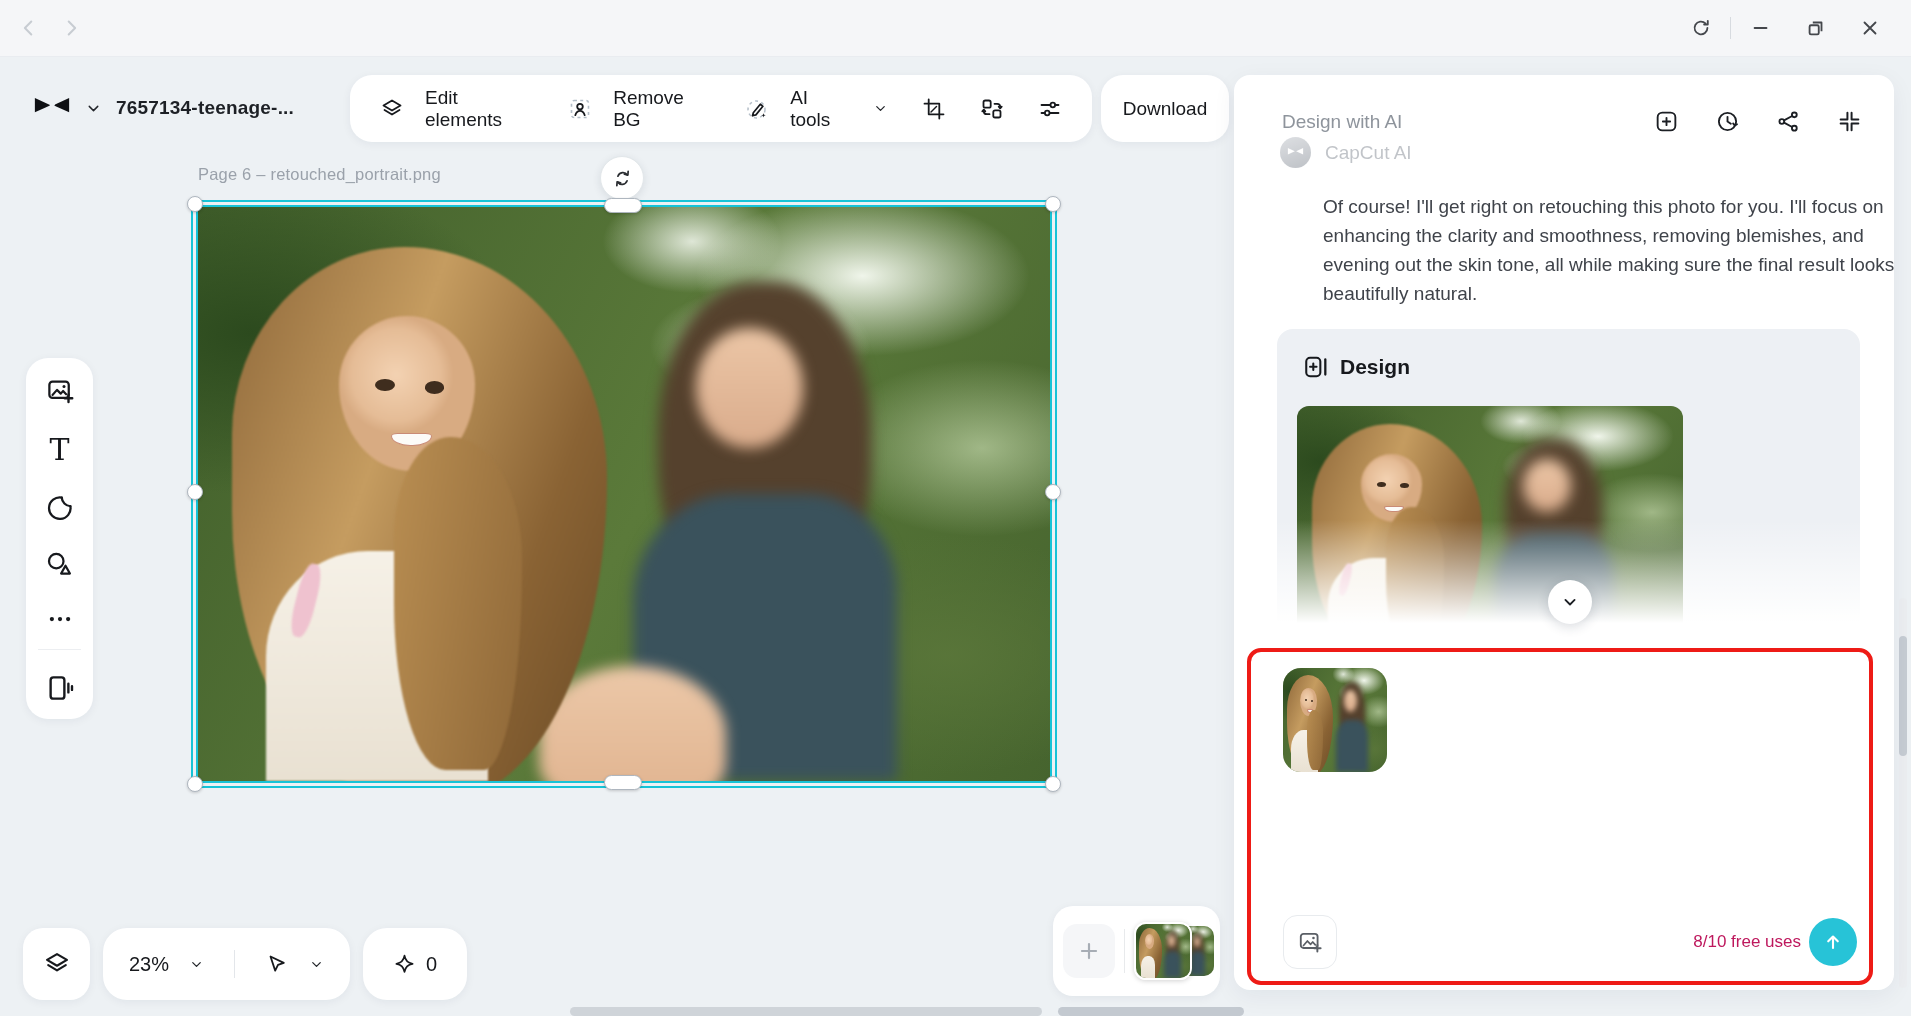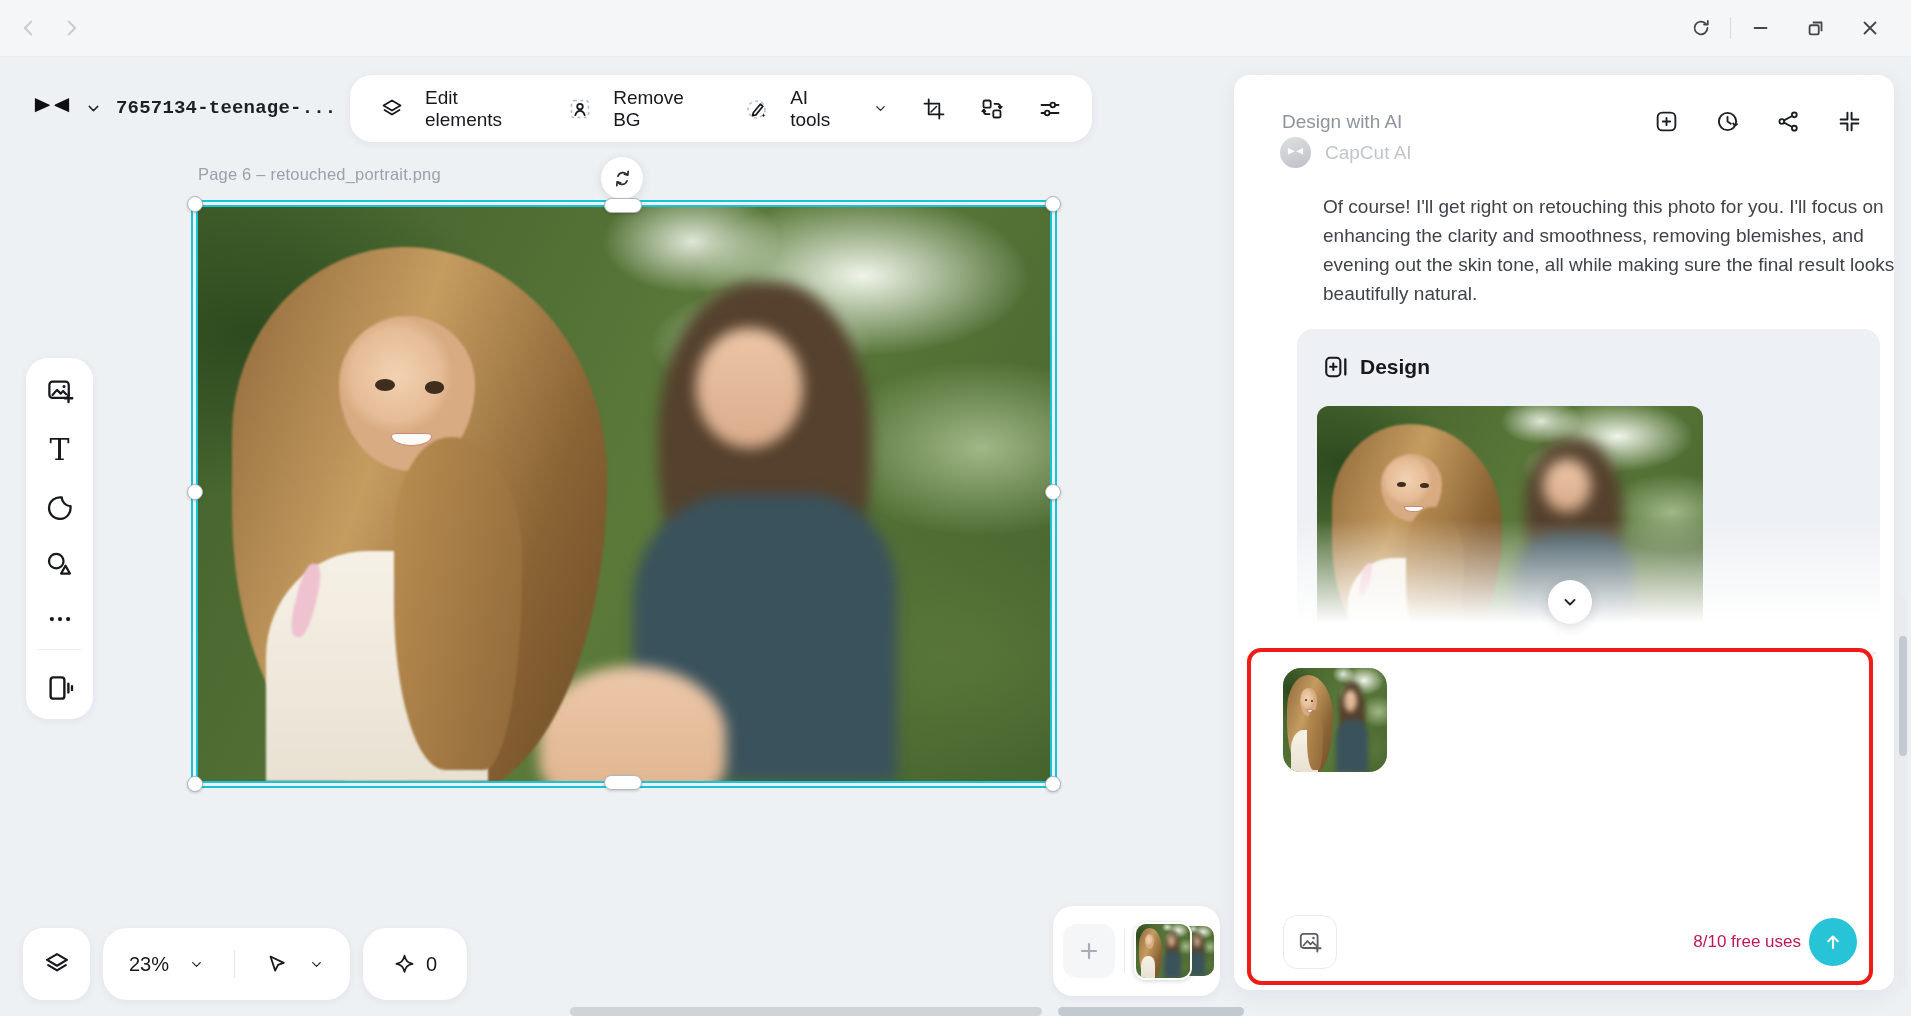--- a/index.html
+++ b/index.html
@@ -7,21 +7,21 @@
     background:#edf1f4;font-family:"Liberation Sans",sans-serif;color:#17191d;}
 
   
   .titlebar{position:absolute;left:0;top:0;width:1911px;height:56px;background:#f5f6f8;
     border-bottom:1px solid #e9ecf0;}
   .nav-btn{position:absolute;top:13px;width:30px;height:30px;display:flex;align-items:center;justify-content:center;}
   .win-btn{position:absolute;top:12px;width:32px;height:32px;display:flex;align-items:center;justify-content:center;}
   .tb-divider{position:absolute;left:1730px;top:17px;width:1px;height:22px;background:#d7dbe0;}
 
   
-  .doc-chip{position:absolute;left:33px;top:88px;height:40px;display:flex;align-items:center;gap:14px;font-family:Liberation Mono, monospace;}
+  .doc-chip{position:absolute;left:33px;top:88px;height:40px;display:flex;align-items:center;gap:14px;}
   .filename{font-size:19px;font-weight:700;color:#1d2025;letter-spacing:.2px;}
 
   
   .card{background:#fff;border-radius:22px;box-shadow:0 2px 10px rgba(25,40,60,.06);}
   .main-toolbar{position:absolute;left:350px;top:75px;width:742px;height:67px;display:flex;
     align-items:center;padding:0 30px;box-sizing:border-box;gap:34px;}
   .tb-item{display:flex;align-items:center;gap:21px;font-size:19px;font-weight:500;color:#17191d;cursor:default;}
   .download-card{position:absolute;left:1101px;top:75px;width:128px;height:67px;display:flex;
     align-items:center;justify-content:center;font-size:19px;font-weight:500;}
 
@@ -101,21 +101,21 @@
   .ai-panel{position:absolute;left:1234px;top:75px;width:660px;height:915px;background:#fff;
     border-radius:16px;box-shadow:0 6px 24px rgba(25,40,60,.06);overflow:hidden;}
   .panel-title{position:absolute;left:48px;top:36px;font-size:19px;color:#8e949c;}
   .panel-ic{position:absolute;top:33px;width:26px;height:26px;display:flex;align-items:center;justify-content:center;}
   .chat-meta{position:absolute;left:46px;top:62px;display:flex;align-items:center;gap:14px;opacity:.55;}
   .avatar{width:31px;height:31px;border-radius:50%;background:linear-gradient(160deg,#c3c7cd,#898f98);
     display:flex;align-items:center;justify-content:center;}
   .assistant-name{font-size:19px;color:#8f959d;}
   .ai-message{position:absolute;left:46px;top:117px;width:580px;font-size:19px;line-height:29px;color:#3f434a;margin-left:43px;}
 
-  .design-card{position:absolute;left:43px;top:254px;width:583px;height:330px;border-radius:16px;background:#edf0f4;margin-left:20px;}
+  .design-card{position:absolute;left:43px;top:254px;width:583px;height:330px;border-radius:16px;background:#edf0f4;}
   .design-head{position:absolute;left:26px;top:25px;display:flex;align-items:center;gap:11px;}
   .design-title{font-size:21px;font-weight:700;color:#17191d;}
   .design-img{position:absolute;left:20px;top:77px;width:386px;height:253px;border-radius:12px;overflow:hidden;}
 
   .scroll-fade{position:absolute;left:6px;top:445px;width:648px;height:132px;
     background:linear-gradient(180deg,rgba(255,255,255,0) 0%,#ffffff 78%);pointer-events:none;}
   .expand-btn{position:absolute;left:314px;top:505px;width:44px;height:44px;border-radius:50%;background:#fff;
     box-shadow:0 3px 12px rgba(25,40,60,.16);display:flex;align-items:center;justify-content:center;z-index:3;}
 
   .prompt-box{position:absolute;left:13px;top:573px;width:626px;height:337px;box-sizing:border-box;
@@ -260,20 +260,23 @@
         <svg width="24" height="24" viewBox="0 0 24 24">
             <path d="M3.5 8h17" stroke="#17191d" stroke-width="1.8" stroke-linecap="round"></path>
             <path d="M3.5 16h17" stroke="#17191d" stroke-width="1.8" stroke-linecap="round"></path>
             <circle cx="14.8" cy="8" r="2.3" fill="#fff" stroke="#17191d" stroke-width="1.8"></circle>
             <circle cx="9.2" cy="16" r="2.3" fill="#fff" stroke="#17191d" stroke-width="1.8"></circle>
           </svg>
       </span>
     </div>
   </div>
 
+  <div class="download-card card">
+    <span>Download</span>
+  </div>
 
   <aside class="tools-sidebar card">
     <div class="side-ic" style="top:16px">
       <span>
         <svg width="30" height="30" viewBox="0 0 24 24">
             <rect x="3.5" y="4.5" width="15.5" height="13" rx="2.5" fill="none" stroke="#17191d" stroke-width="1.8"></rect>
             <path d="M6 15.2l3.6-4.1 3 3 1.9-2.1 2.4 2.6" fill="none" stroke="#17191d" stroke-width="1.7" stroke-linecap="round" stroke-linejoin="round"></path>
             <circle cx="15.2" cy="8.3" r="1.2" fill="#17191d"></circle>
             <path d="M18.8 14.8v6M15.8 17.8h6" stroke="#17191d" stroke-width="1.9" stroke-linecap="round"></path>
           </svg>

